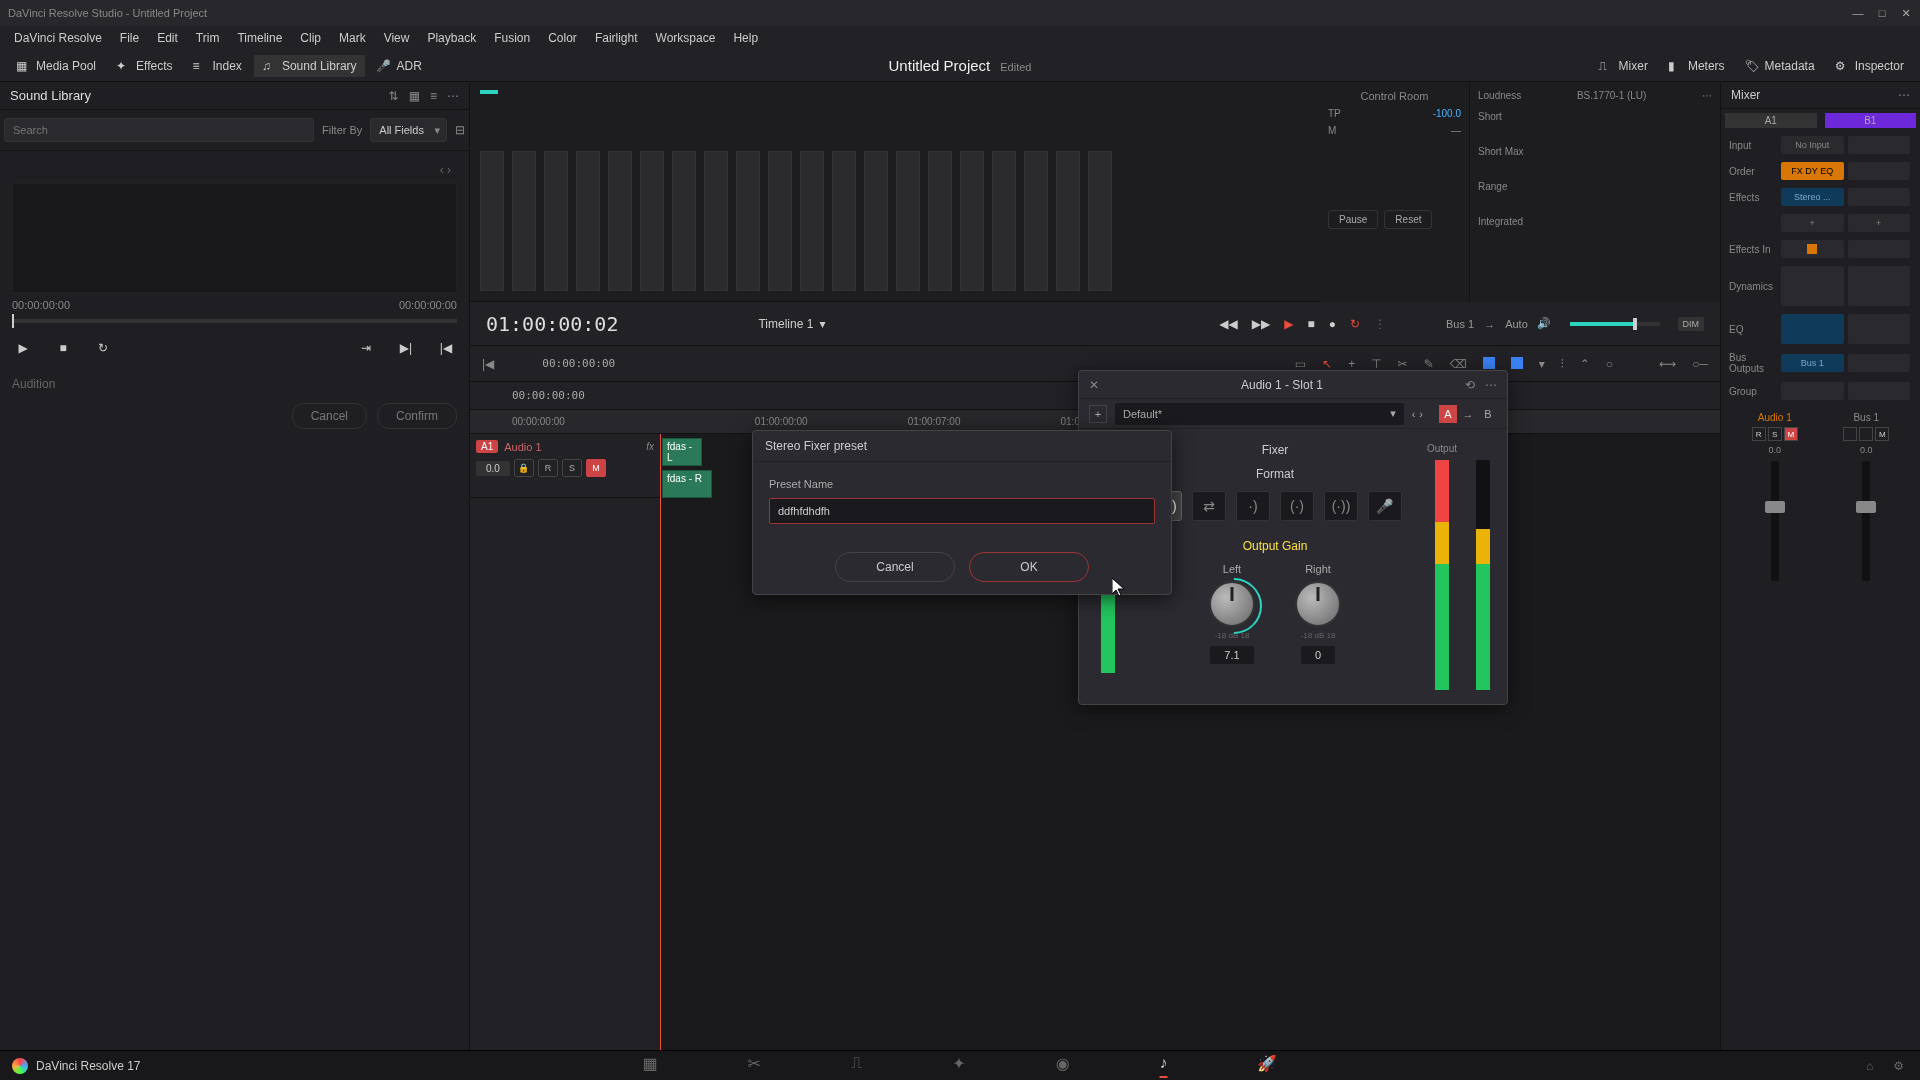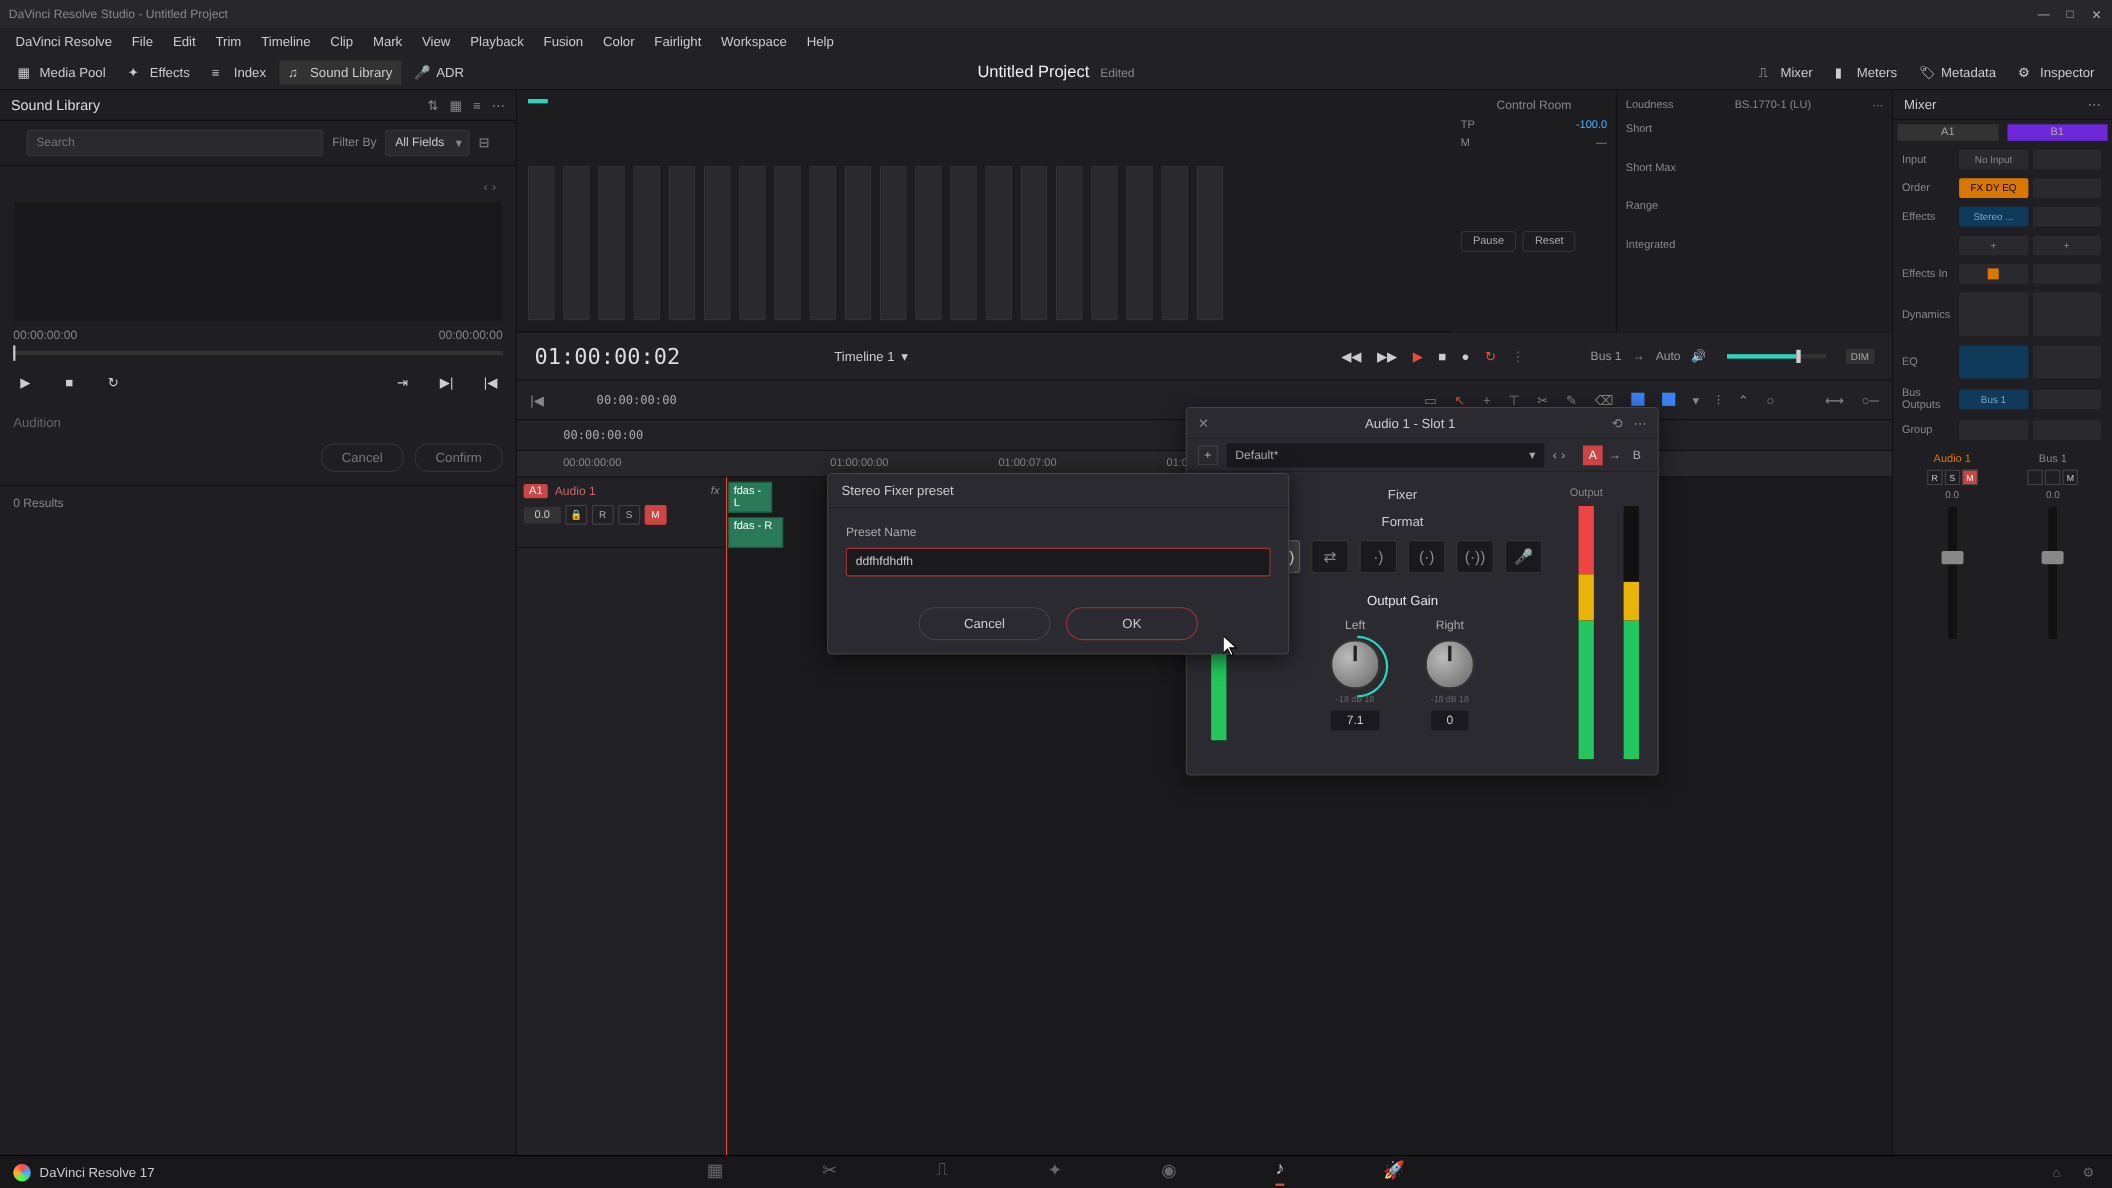--- a/index.html
+++ b/index.html
@@ -27,21 +27,21 @@
 .icon-box { width: 14px; height: 14px; display: inline-block; }
 
 
 .main { display: flex; height: calc(100% - 26px - 24px - 32px - 30px); }
 
 
 .left-panel { width: 470px; background: #1f1f23; border-right: 1px solid #111; display: flex; flex-direction: column; }
 .panel-header { height: 28px; display: flex; align-items: center; padding: 0 10px; border-bottom: 1px solid #111; }
 .panel-header .title { flex: 1; color: #ddd; font-size: 13px; }
 .panel-header .hicons { display: flex; gap: 10px; color: #888; }
-.search-row { display: flex; align-items: center; padding: 8px 24px; gap: 8px; border-bottom: 1px solid #111; }
+.search-row { display: flex; align-items: center; padding: 8px 4px; gap: 8px; border-bottom: 1px solid #111; }
 .search-input { flex: 1; background: #2a2a2e; border: 1px solid #333; border-radius: 3px; height: 24px; padding: 0 8px; color: #ccc; font-size: 11px; }
 .filter-label { color: #888; font-size: 11px; }
 .filter-select { background: #2a2a2e; border: 1px solid #333; border-radius: 3px; height: 24px; padding: 0 22px 0 8px; color: #ccc; font-size: 11px; position: relative; display: flex; align-items: center; }
 .filter-select::after { content: "▾"; position: absolute; right: 6px; color: #888; }
 .preview-area { padding: 12px; }
 .preview-nav { text-align: right; color: #666; font-size: 12px; padding-right: 6px; }
 .preview-box { height: 110px; background: #18181a; border: 1px solid #222; margin-top: 6px; }
 .time-row { display: flex; justify-content: space-between; color: #888; font-size: 11px; margin-top: 6px; }
 .scrub { height: 4px; background: #333; margin-top: 8px; position: relative; }
 .scrub::before { content: ""; position: absolute; left: 0; top: -5px; width: 2px; height: 14px; background: #ccc; }
@@ -153,21 +153,21 @@
 .preset-row .ab { display: flex; gap: 2px; margin-left: 8px; }
 .preset-row .ab span { width: 18px; height: 18px; display: flex; align-items: center; justify-content: center; }
 .preset-row .ab .a-on { background: #cc4444; color: #fff; }
 .plugin-body { padding: 14px; display: flex; gap: 16px; }
 .plugin-left { flex: 1; }
 .plugin-label-center { text-align: center; color: #ccc; font-size: 12px; margin-bottom: 10px; }
 .format-row { display: flex; gap: 10px; margin-bottom: 18px; justify-content: center; }
 .format-btn { width: 34px; height: 30px; background: #1a1a1e; border: 1px solid #333; border-radius: 3px; display: flex; align-items: center; justify-content: center; color: #888; font-size: 14px; }
 .format-btn.active { background: #444; color: #fff; border-color: #666; }
 .gain-section { text-align: center; }
-.gain-label { color: #e5e5e5; font-size: 12px; margin-bottom: 10px; }
+.gain-label { color: #fde047; font-size: 12px; margin-bottom: 10px; }
 .knobs { display: flex; justify-content: center; gap: 40px; }
 .knob-group { text-align: center; }
 .knob-lbl { color: #aaa; font-size: 11px; margin-bottom: 6px; }
 .knob { width: 46px; height: 46px; border-radius: 50%; background: radial-gradient(circle at 35% 35%, #bbb, #666); border: 2px solid #333; margin: 0 auto; position: relative; }
 .knob::before { content: ""; position: absolute; width: 3px; height: 14px; background: #222; left: 50%; top: 4px; transform: translateX(-50%); }
 .knob.left-knob::after { content: ""; position: absolute; width: 52px; height: 52px; border: 2px solid transparent; border-top-color: #2dd4bf; border-right-color: #2dd4bf; border-radius: 50%; left: -5px; top: -5px; transform: rotate(45deg); }
 .knob-ticks { font-size: 8px; color: #666; margin-top: 4px; }
 .knob-val { background: #1a1a1e; color: #ccc; padding: 3px 14px; border-radius: 2px; font-size: 11px; margin-top: 6px; display: inline-block; }
 .meter-col { width: 30px; display: flex; flex-direction: column; align-items: center; }
 .meter-lbl { color: #888; font-size: 10px; margin-bottom: 6px; }
@@ -309,21 +309,20 @@
         <span class="tbtn">⇥</span>
         <span class="tbtn">▶|</span>
         <span class="tbtn">|◀</span>
       </div>
       <div class="audition">Audition</div>
       <div class="btn-row">
         <div class="flat-btn">Cancel</div>
         <div class="flat-btn">Confirm</div>
       </div>
     </div>
-    <div class="results">0 Results</div>
   </div>
 
   <div class="center-area">
 
     <div class="waveform-area">
       <div class="wf-indicator"></div>
       <div class="wf-tracks">
         <div class="wf-bar"></div>
           <div class="wf-bar"></div>
           <div class="wf-bar"></div>

